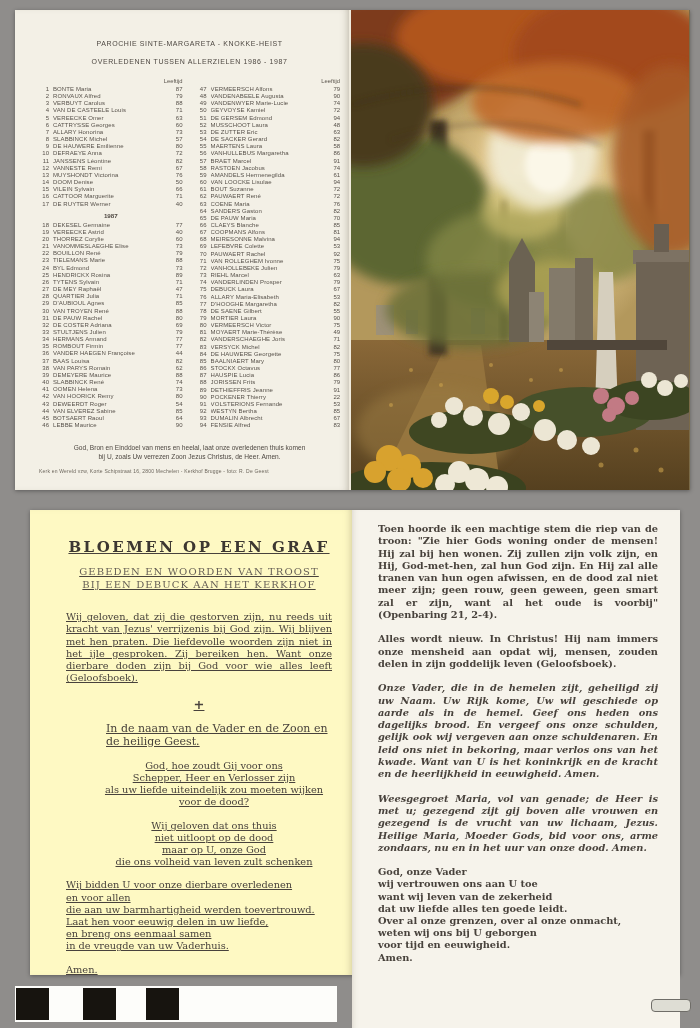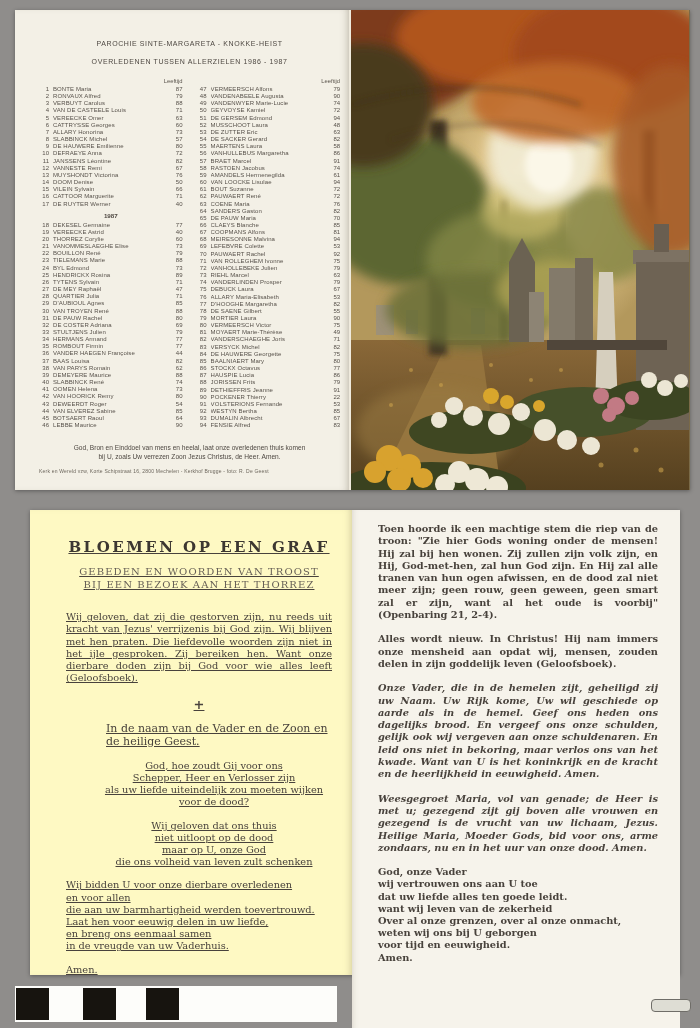--- a/index.html
+++ b/index.html
@@ -772,21 +772,21 @@
       </svg>
     </div>
   </div>
 
   <div id="spread-bottom" class="card">
 
     <div id="page3">
       <div class="title">BLOEMEN OP EEN GRAF</div>
       <div class="subtitle">
         <div>GEBEDEN EN WOORDEN VAN TROOST</div>
-        <div>BIJ EEN BEZOEK AAN HET THORREZ</div>
+        <div>BIJ EEN DEBUCK AAN HET KERKHOF</div>
       </div>
       <div class="intro-gap"></div>
       <p class="body-par">Wij geloven, dat zij die gestorven zijn, nu reeds uit kracht van Jezus' verrijzenis bij God zijn. Wij blijven met hen praten. Die liefdevolle woorden zijn niet in het ijle gesproken. Zij bereiken hen. Want onze dierbare doden zijn bij God voor wie alles leeft (Geloofsboek).</p>
       <div class="cross">+</div>
       <div class="invoc">In de naam van de Vader en de Zoon en de heilige Geest.</div>
       <div class="stanza indent">
 
       <div class="sline">God, hoe zoudt Gij voor ons</div>
           <div class="sline">Schepper, Heer en Verlosser zijn</div>
           <div class="sline">als uw liefde uiteindelijk zou moeten wijken</div>
@@ -813,22 +813,22 @@
 
     <div id="page4">
       <p class="body-par">Toen hoorde ik een machtige stem die riep van de troon: "Zie hier Gods woning onder de mensen! Hij zal bij hen wonen. Zij zullen zijn volk zijn, en Hij, God-met-hen, zal hun God zijn. En Hij zal alle tranen van hun ogen afwissen, en de dood zal niet meer zijn; geen rouw, geen geween, geen smart zal er zijn, want al het oude is voorbij" (Openbaring 21, 2-4).</p>
       <p class="body-par">Alles wordt nieuw. In Christus! Hij nam immers onze mensheid aan opdat wij, mensen, zouden delen in zijn goddelijk leven (Geloofsboek).</p>
       <p class="body-par ital">Onze Vader, die in de hemelen zijt, geheiligd zij uw Naam. Uw Rijk kome, Uw wil geschiede op aarde als in de hemel. Geef ons heden ons dagelijks brood. En vergeef ons onze schulden, gelijk ook wij vergeven aan onze schuldenaren. En leid ons niet in bekoring, maar verlos ons van het kwade. Want van U is het koninkrijk en de kracht en de heerlijkheid in eeuwigheid. Amen.</p>
       <p class="body-par ital">Weesgegroet Maria, vol van genade; de Heer is met u; gezegend zijt gij boven alle vrouwen en gezegend is de vrucht van uw lichaam, Jezus. Heilige Maria, Moeder Gods, bid voor ons, arme zondaars, nu en in het uur van onze dood. Amen.</p>
       <div class="stanza">
 
       <div class="sline">God, onze Vader</div>
           <div class="sline">wij vertrouwen ons aan U toe</div>
+          <div class="sline">want wij leven van de zekerheid</div>
           <div class="sline">dat uw liefde alles ten goede leidt.</div>
-          <div class="sline">want wij leven van de zekerheid</div>
           <div class="sline">Over al onze grenzen, over al onze onmacht,</div>
           <div class="sline">weten wij ons bij U geborgen</div>
           <div class="sline">voor tijd en eeuwigheid.</div>
           <div class="sline">Amen.</div>
         </div>
     </div>
   </div>
 
   <div id="reg-strip">
     <div class="reg-mark" style="left:1px"></div>

